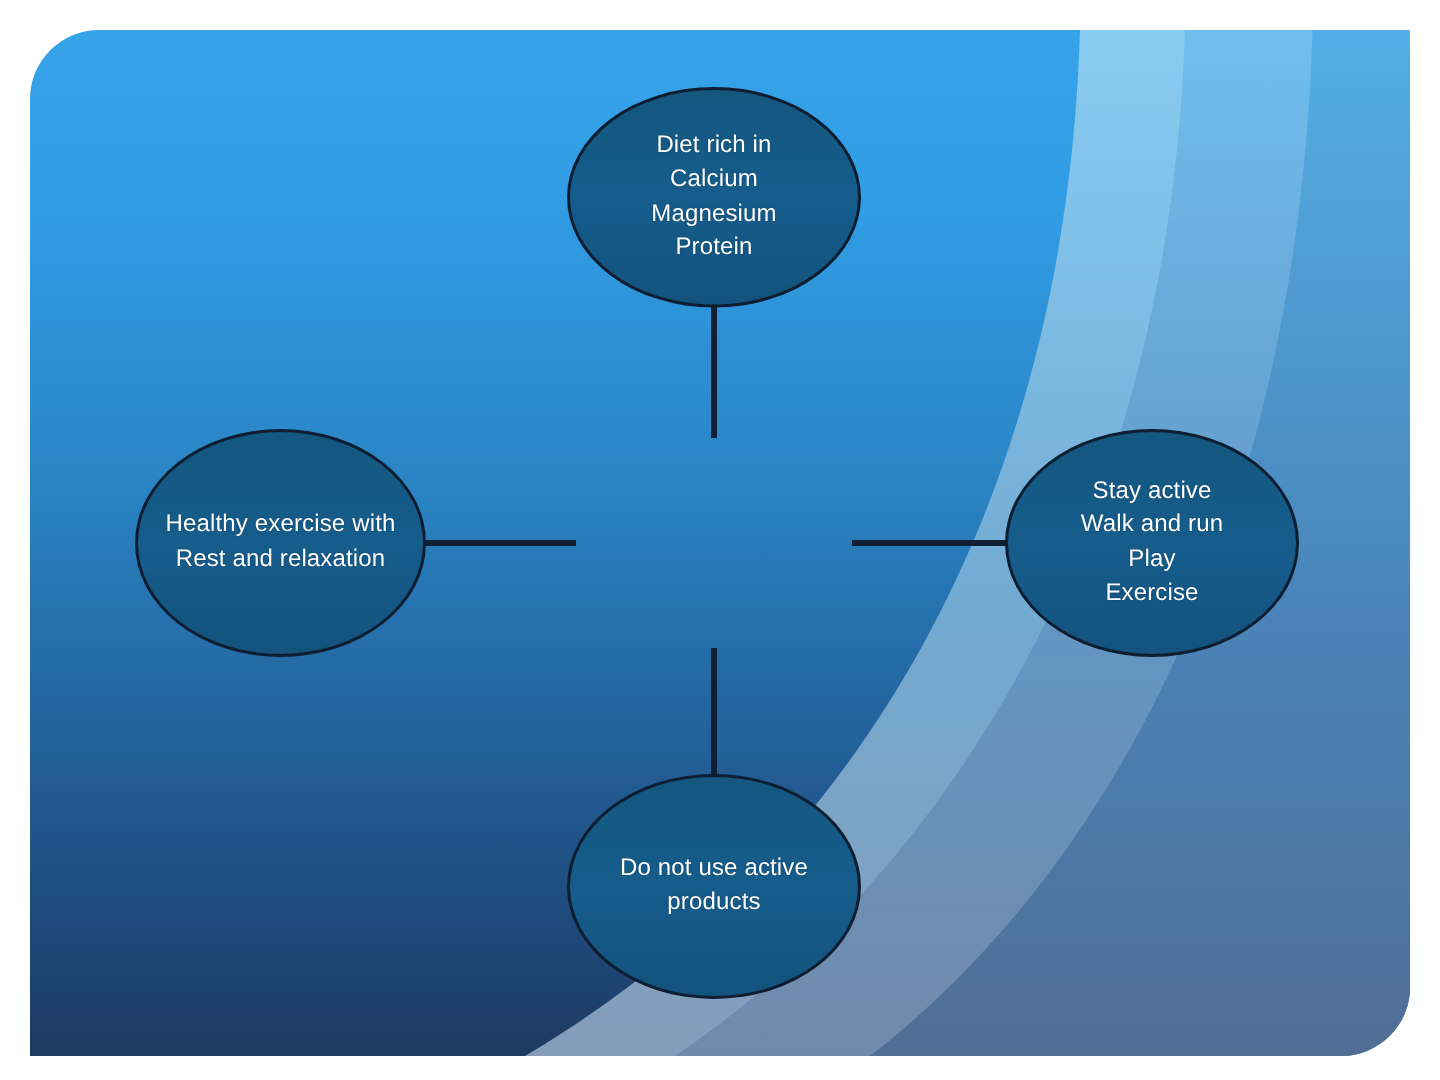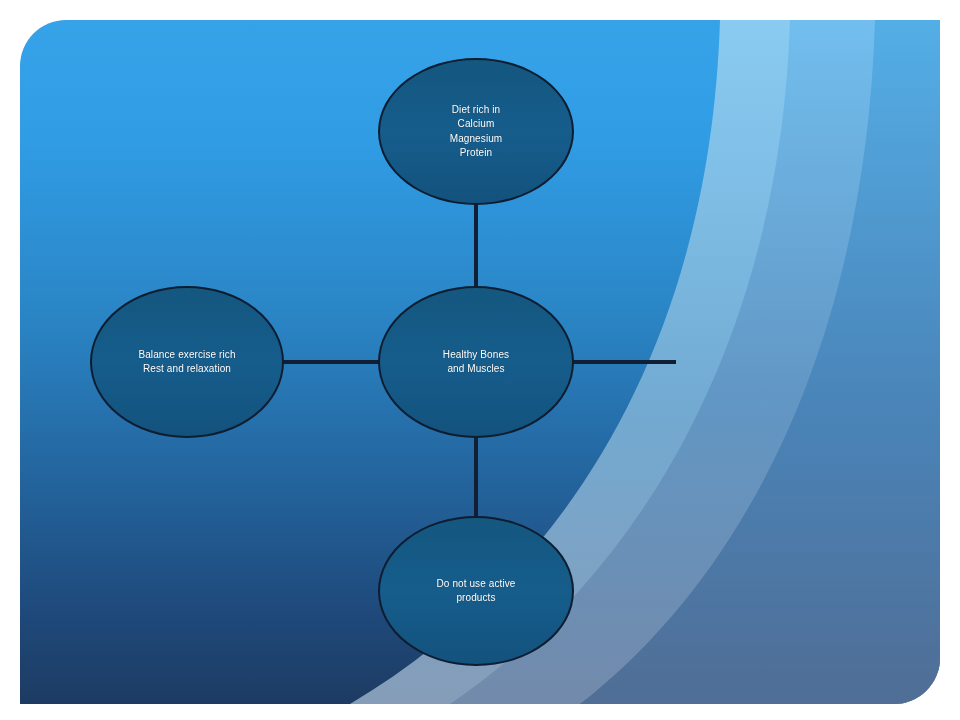--- a/index.html
+++ b/index.html
@@ -62,21 +62,21 @@
   .node {
     position: absolute;
     border-radius: 50%;
     border: 2px solid #0e1d30;
     box-sizing: border-box;
     display: flex;
     align-items: center;
     justify-content: center;
     text-align: center;
     color: #ffffff;
-    font-size: 10px;
+    font-size: 16px;
     line-height: 1.42;
     letter-spacing: 0.1px;
     background: linear-gradient(to bottom, #14577f 0%, #165d8c 50%, #13527d 100%);
     white-space: pre-line;
     padding: 4px;
     text-shadow: 0 0 1px rgba(0,0,0,0.35);
   }
 
   .node-top    { left: 378px; top: 58px;  width: 196px; height: 147px; }
   .node-left   { left: 90px;  top: 286px; width: 194px; height: 152px; }
@@ -126,24 +126,26 @@
 
     <div class="connector horizontal" style="left:276px; top:360px; width:108px;"></div>
 
     <div class="connector horizontal" style="left:568px; top:360px; width:108px;"></div>
 
     <div class="node node-top">Diet rich in
 Calcium
 Magnesium
 Protein</div>
 
-    <div class="node node-left">Balance exercise rich
+    <div class="node node-left">Healthy exercise with
 Rest and relaxation</div>
 
-    <div class="node node-center">Healthy Bones
-and Muscles</div>
 
+    <div class="node node-right">Stay active
+Walk and run
+Play
+Exercise</div>
 
     <div class="node node-bottom">Do not use active
 products</div>
 
   </div>
 </div>
 
 </body></html>

